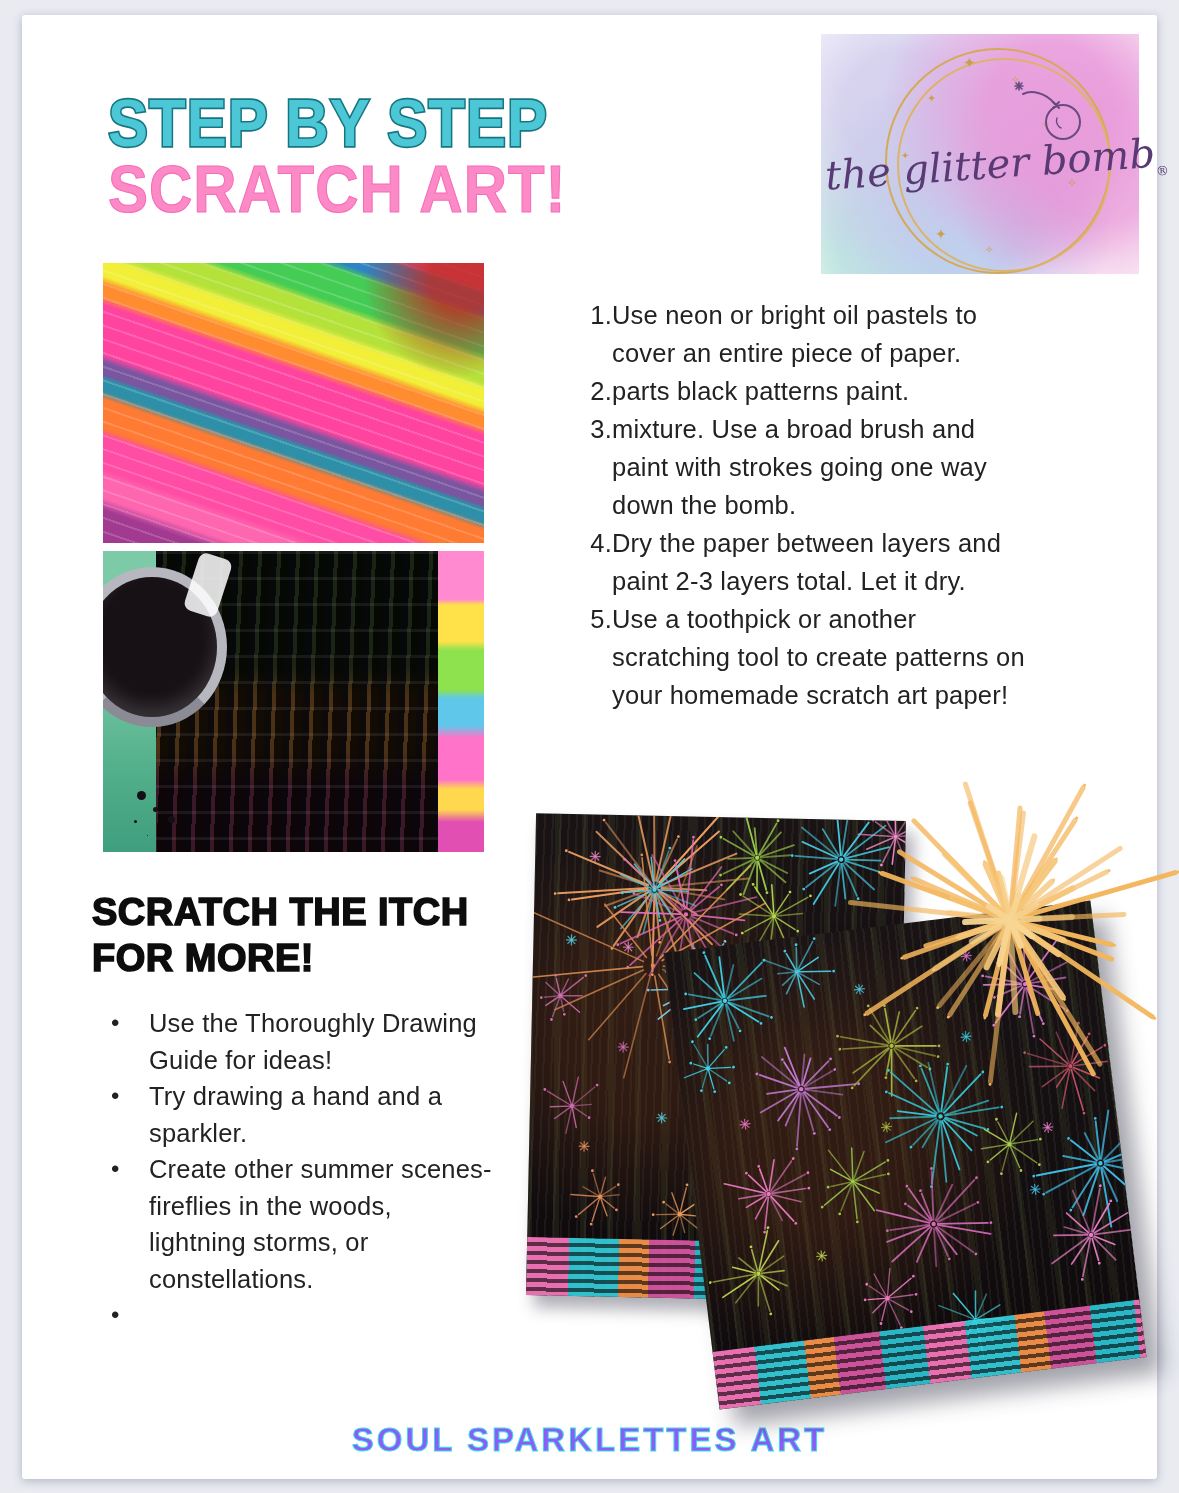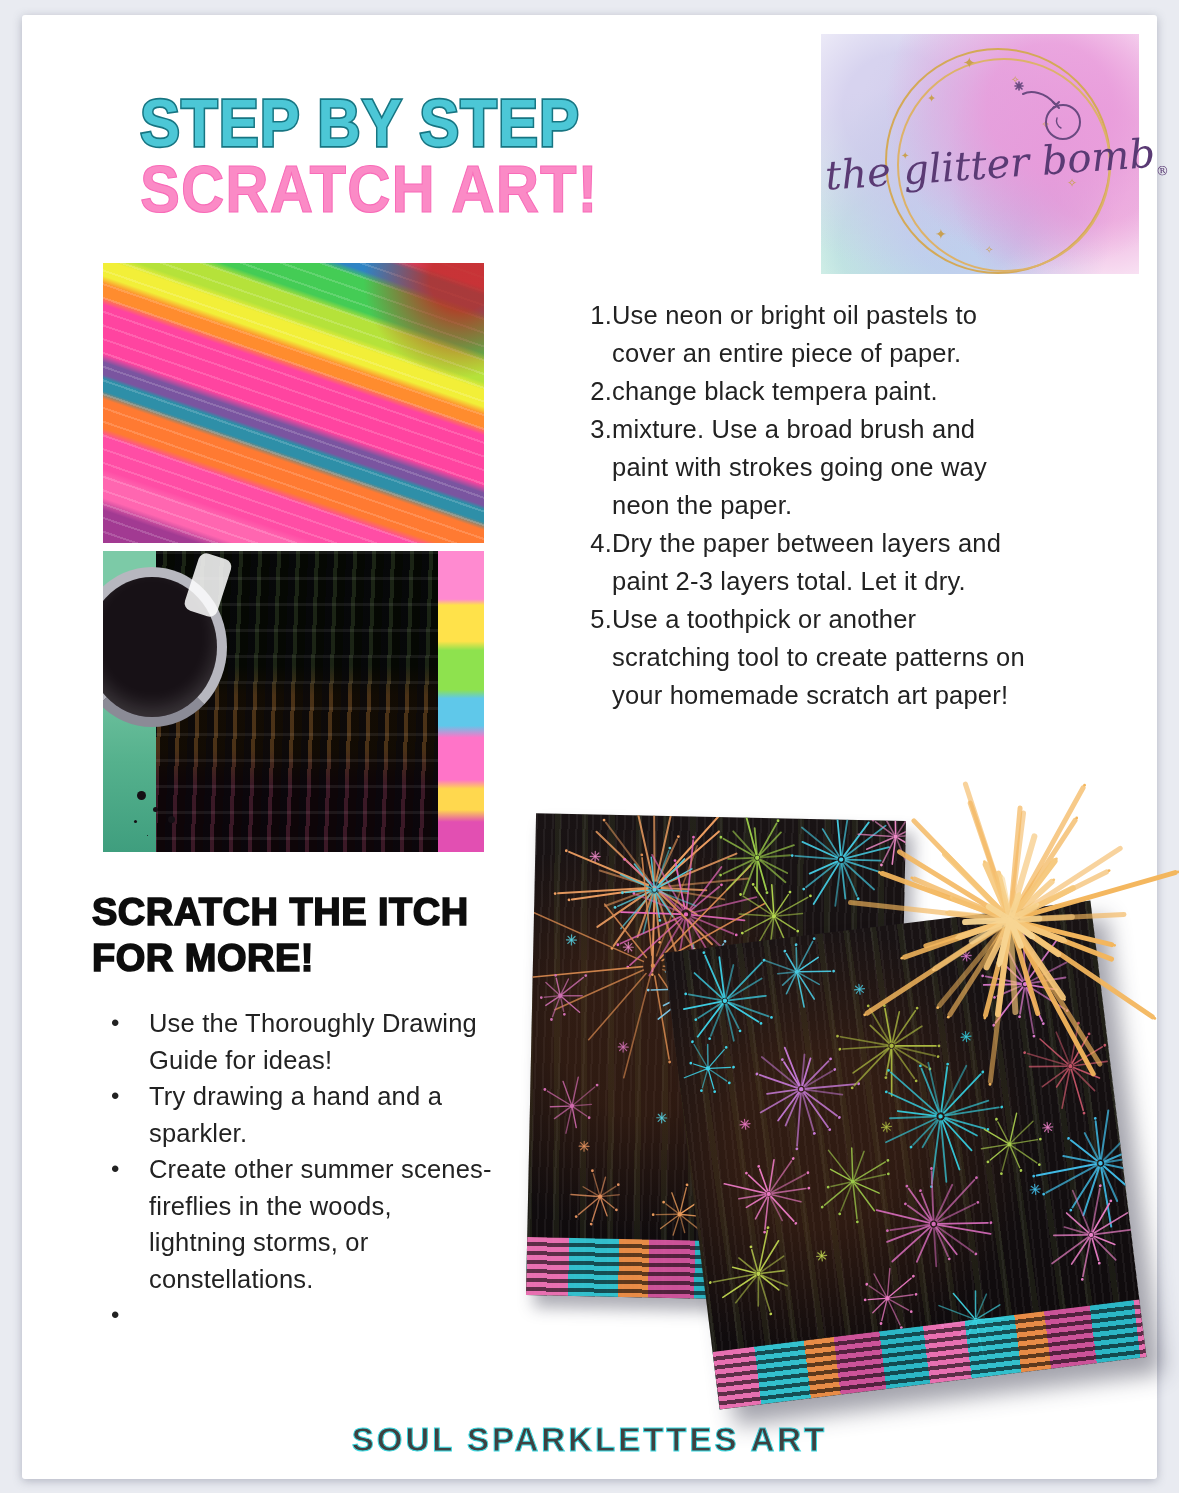--- a/index.html
+++ b/index.html
@@ -1,20 +1,20 @@
 <!DOCTYPE html>
 <html><head>
 <meta charset="utf-8">
 <style>
   html,body{margin:0;padding:0;}
   body{width:1179px;height:1493px;background:#e9ebf1;font-family:"Liberation Sans",sans-serif;position:relative;overflow:hidden;}
   .sheet{position:absolute;left:22px;top:15px;width:1135px;height:1464px;background:#ffffff;border-radius:3px;
          box-shadow:0 2px 10px rgba(110,115,135,.45);}
   
-  .titleblock{position:absolute;left:86px;top:76px;line-height:66px;margin-left:32px;}
+  .titleblock{position:absolute;left:86px;top:76px;line-height:66px;}
   .t1,.t2{font-weight:700;font-size:60px;letter-spacing:1px;transform:scaleY(1.12);transform-origin:left center;white-space:nowrap;}
   .t1{color:#4cc7d6;-webkit-text-stroke:3px #177582;paint-order:stroke fill;}
   .t2{color:#fb8ac6;-webkit-text-stroke:1px #f86bb8;}
   
   .logo{position:absolute;left:793px;top:15px;width:330px;height:250px;}
   .blob{position:absolute;left:6px;top:4px;width:318px;height:240px;
     background:
       radial-gradient(circle at 72% 30%,rgba(233,155,219,.85) 0 22%,rgba(233,155,219,0) 58%),
       radial-gradient(circle at 88% 55%,rgba(225,120,200,.55) 0 18%,rgba(225,120,200,0) 50%),
       radial-gradient(circle at 25% 32%,rgba(205,200,235,.8) 0 20%,rgba(205,200,235,0) 55%),
@@ -85,21 +85,21 @@
   .art-right{left:668px;top:910px;width:430px;height:460px;transform:rotate(-7deg);
     box-shadow:14px 18px 22px rgba(50,50,70,.45);z-index:3;}
   .art svg{position:absolute;left:0;top:0;width:100%;height:100%;}
   .reflect{position:absolute;left:0;bottom:0;width:100%;height:58px;opacity:.9;
     background:
       repeating-linear-gradient(180deg,rgba(0,0,0,0) 0 5px,rgba(0,0,0,.6) 5px 9px),
       repeating-linear-gradient(90deg,#ff7ac2 0 42px,#37d3e2 42px 92px,#ff9a4d 92px 122px,#e05aa8 122px 168px,#2fc9da 168px 212px);}
   .goldfw{position:absolute;left:788px;top:705px;width:400px;height:400px;z-index:4;}
   
   .footer{position:absolute;left:0;top:1406px;width:100%;text-align:center;
-    font-size:33px;font-weight:700;letter-spacing:3px;color:#404040;-webkit-text-stroke:1px #3cdbe3;}
+    font-size:33px;font-weight:700;letter-spacing:3px;color:#8b5cf6;-webkit-text-stroke:1px #3cdbe3;}
 </style>
 </head>
 <body>
 
 <div class="sheet">
 
   <div class="titleblock">
     <div class="t1">STEP BY STEP</div>
     <div class="t2">SCRATCH ART!</div>
   </div>
@@ -145,29 +145,29 @@
       <li>
         <span class="num">1.</span>
         <div class="lines">
           <span>Use neon or bright oil pastels to</span>
           <span>cover an entire piece of paper.</span>
         </div>
       </li>
       <li>
         <span class="num">2.</span>
         <div class="lines">
-          <span>change black tempera paint.</span>
+          <span>parts black patterns paint.</span>
         </div>
       </li>
       <li>
         <span class="num">3.</span>
         <div class="lines">
           <span>mixture. Use a broad brush and</span>
           <span>paint with strokes going one way</span>
-          <span>neon the paper.</span>
+          <span>down the bomb.</span>
         </div>
       </li>
       <li>
         <span class="num">4.</span>
         <div class="lines">
           <span>Dry the paper between layers and</span>
           <span>paint 2-3 layers total. Let it dry.</span>
         </div>
       </li>
       <li>

